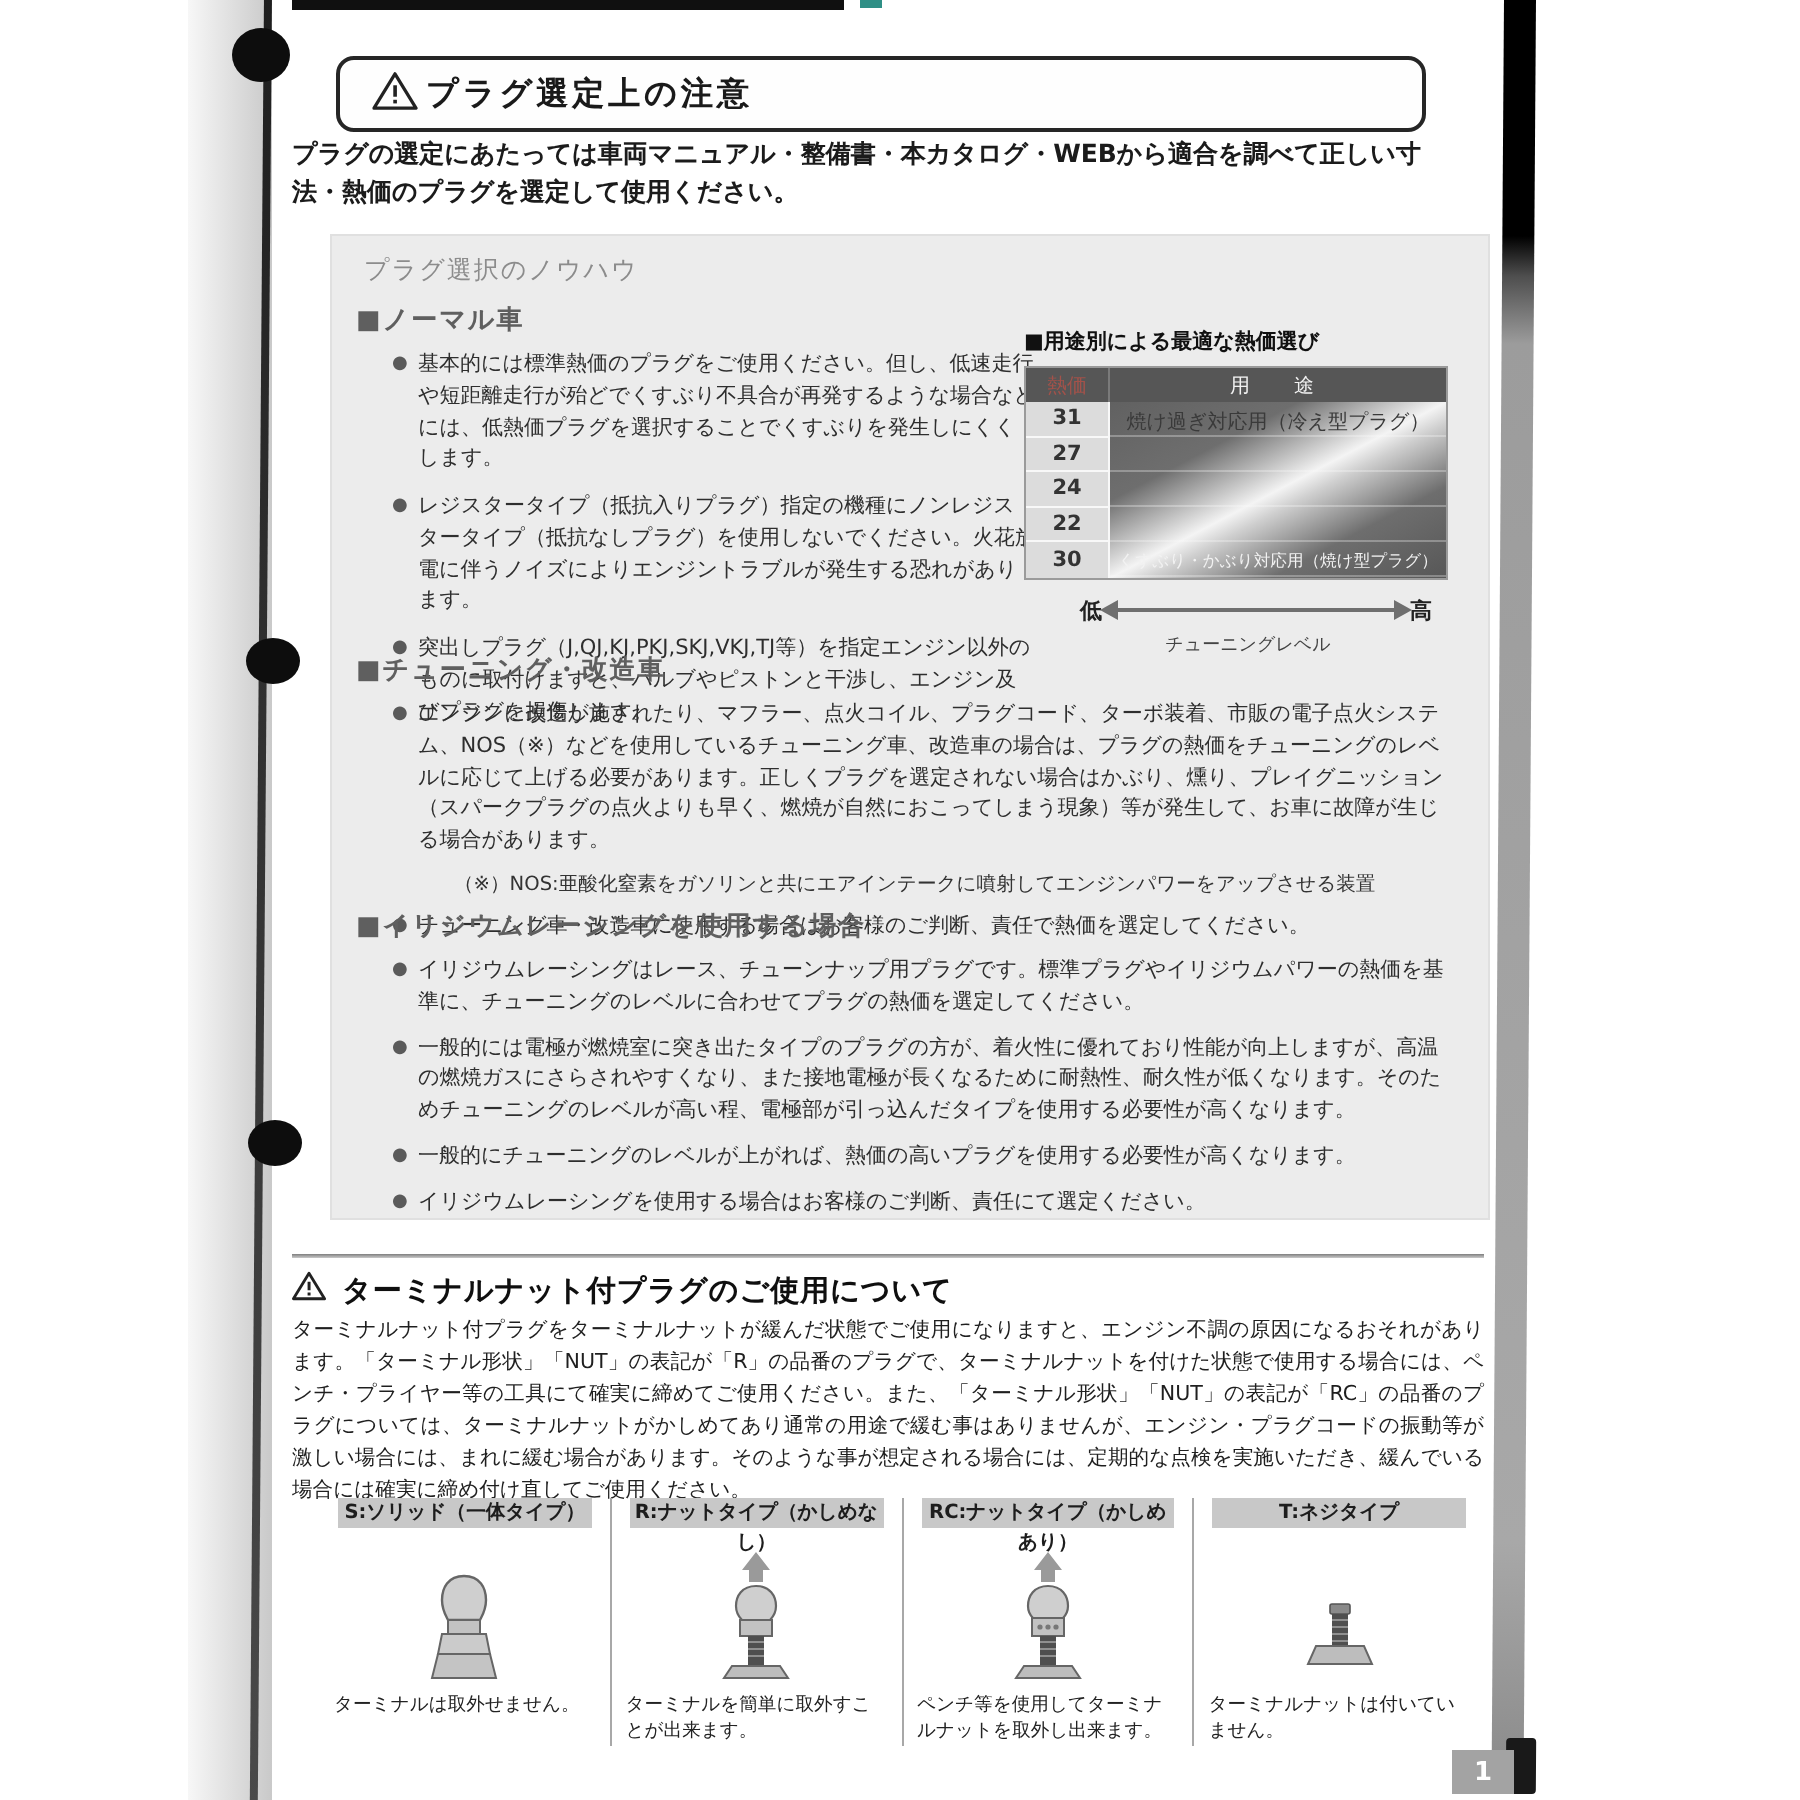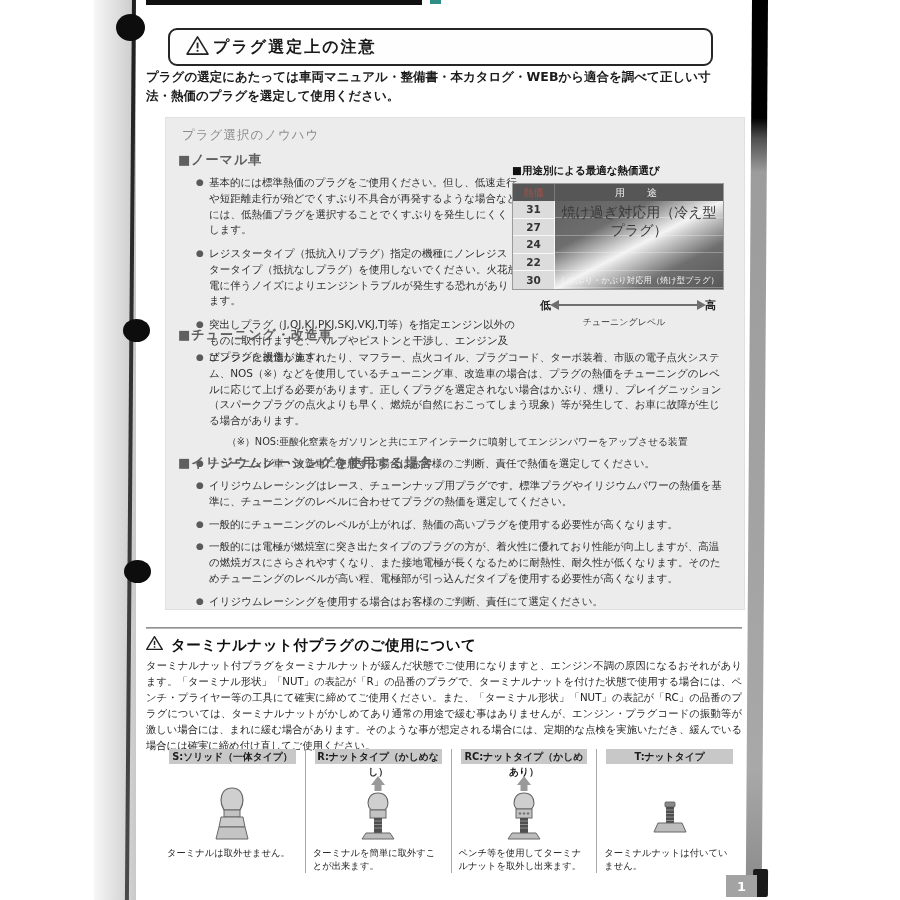--- a/index.html
+++ b/index.html
@@ -65,21 +65,21 @@
   .heat-col { width:42px; }
   .heat-cell { height:17.5px; background:#dcdcdc; border-right:1px solid #f8f8f8;
     border-bottom:1px solid #f8f8f8; display:flex; align-items:center; justify-content:center;
     font-size:10.5px; color:#333;font-weight:bold; }
   .heat-cell:last-child { border-bottom:none; }
   .use-col { flex:1; position:relative; height:87.5px;
     background:linear-gradient(to bottom right,#616161 0%,#6e6e6e 28%,#cfcfcf 44%,#f4f4f4 50%,#cfcfcf 56%,#6e6e6e 74%,#575757 100%); }
   .use-col::after { content:""; position:absolute; inset:0;
     background:repeating-linear-gradient(to bottom,transparent 0,transparent 16.5px,rgba(250,250,250,0.3) 16.5px,rgba(250,250,250,0.3) 17.5px); }
   .use-top { position:absolute; top:3px; left:0; right:0; text-align:center;
-    font-size:14px; color:#3a3a3a; z-index:1; }
+    font-size:10px; color:#3a3a3a; z-index:1; }
   .use-bottom { position:absolute; bottom:3px; left:0; right:0; text-align:center;
     font-size:8.3px; color:#f2f2f2; z-index:1; }
   .axis { margin-top:8px; display:flex; align-items:center; gap:7px; padding:0 14px 0 28px; }
   .axis-end { font-size:11px; font-weight:bold; color:#222; }
   .axis-line { flex:1; height:2px; background:#6f6f6f; position:relative; }
   .axis-line::before, .axis-line::after { content:""; position:absolute; top:-4px;
     border-top:5px solid transparent; border-bottom:5px solid transparent; }
   .axis-line::before { left:-8px; border-right:9px solid #6f6f6f; }
   .axis-line::after { right:-8px; border-left:9px solid #6f6f6f; }
   .axis-sub { text-align:center; font-size:9px; color:#444; margin-top:3px; padding-left:6px; }
@@ -174,22 +174,22 @@
       <div class="bullet">エンジンに改造が施されたり、マフラー、点火コイル、プラグコード、ターボ装着、市販の電子点火システム、NOS（※）などを使用しているチューニング車、改造車の場合は、プラグの熱価をチューニングのレベルに応じて上げる必要があります。正しくプラグを選定されない場合はかぶり、燻り、プレイグニッション（スパークプラグの点火よりも早く、燃焼が自然におこってしまう現象）等が発生して、お車に故障が生じる場合があります。</div>
       <div class="note">（※）NOS:亜酸化窒素をガソリンと共にエアインテークに噴射してエンジンパワーをアップさせる装置</div>
       <div class="bullet">チューニング車・改造車に使用する場合はお客様のご判断、責任で熱価を選定してください。</div>
     </div>
   </div>
 
   <div class="section sec-iridium">
     <div class="sec-heading">■イリジウムレーシングを使用する場合</div>
     <div class="bullets">
       <div class="bullet">イリジウムレーシングはレース、チューンナップ用プラグです。標準プラグやイリジウムパワーの熱価を基準に、チューニングのレベルに合わせてプラグの熱価を選定してください。</div>
+      <div class="bullet">一般的には電極が燃焼室に突き出たタイプのプラグの方が、着火性に優れており性能が向上しますが、高温の燃焼ガスにさらされやすくなり、また接地電極が長くなるために耐熱性、耐久性が低くなります。そのためチューニングのレベルが高い程、電極部が引っ込んだタイプを使用する必要性が高くなります。</div>
       <div class="bullet">一般的にチューニングのレベルが上がれば、熱価の高いプラグを使用する必要性が高くなります。</div>
-      <div class="bullet">一般的には電極が燃焼室に突き出たタイプのプラグの方が、着火性に優れており性能が向上しますが、高温の燃焼ガスにさらされやすくなり、また接地電極が長くなるために耐熱性、耐久性が低くなります。そのためチューニングのレベルが高い程、電極部が引っ込んだタイプを使用する必要性が高くなります。</div>
       <div class="bullet">イリジウムレーシングを使用する場合はお客様のご判断、責任にて選定ください。</div>
     </div>
   </div>
 </div>
 
 <div class="abs divider"></div>
 <div class="abs t-header">
   <span>
     <svg width="17" height="16" viewBox="0 0 24 22">
       <path d="M12 2 L23 20 H1 Z" fill="none" stroke="#222" stroke-width="2" stroke-linejoin="round"></path>
@@ -242,21 +242,21 @@
         <circle cx="30" cy="37.5" r="1.3" fill="#777"></circle>
         <rect x="22" y="42" width="8" height="15" fill="#4f4f4f"></rect>
         <path d="M22 45 h8 M22 48.5 h8 M22 52 h8" stroke="#8f8f8f" stroke-width="1"></path>
         <path d="M14 57 L38 57 L42 63 L10 63 Z" fill="#bdbdbd" stroke="#666" stroke-width="1"></path>
       </svg>
     </div>
     <div class="caption">ペンチ等を使用してターミナルナットを取外し出来ます。</div>
   </div>
 
   <div class="type-col">
-    <div class="type-bar">T:ナットタイプ</div>
+    <div class="type-bar">T:ネジタイプ</div>
     <div class="illus">
       <svg width="52" height="42" viewBox="0 0 52 42">
         <rect x="21" y="2" width="10" height="5" rx="1" fill="#8a8a8a" stroke="#555" stroke-width="0.8"></rect>
         <rect x="22" y="7" width="8" height="16" fill="#4f4f4f"></rect>
         <path d="M22 10 h8 M22 13.5 h8 M22 17 h8 M22 20.5 h8" stroke="#8f8f8f" stroke-width="1"></path>
         <path d="M14 23 L38 23 L42 32 L10 32 Z" fill="#bdbdbd" stroke="#666" stroke-width="1"></path>
       </svg>
     </div>
     <div class="caption">ターミナルナットは付いていません。</div>
   </div>

